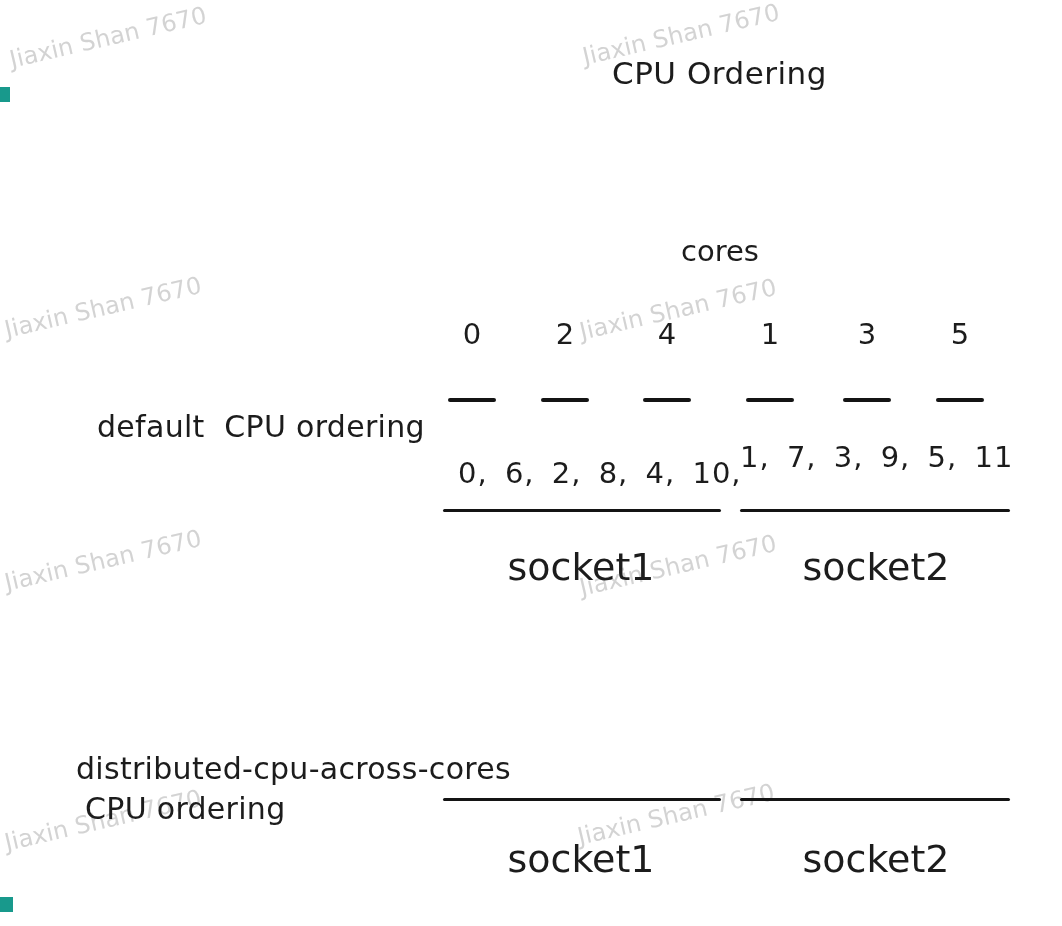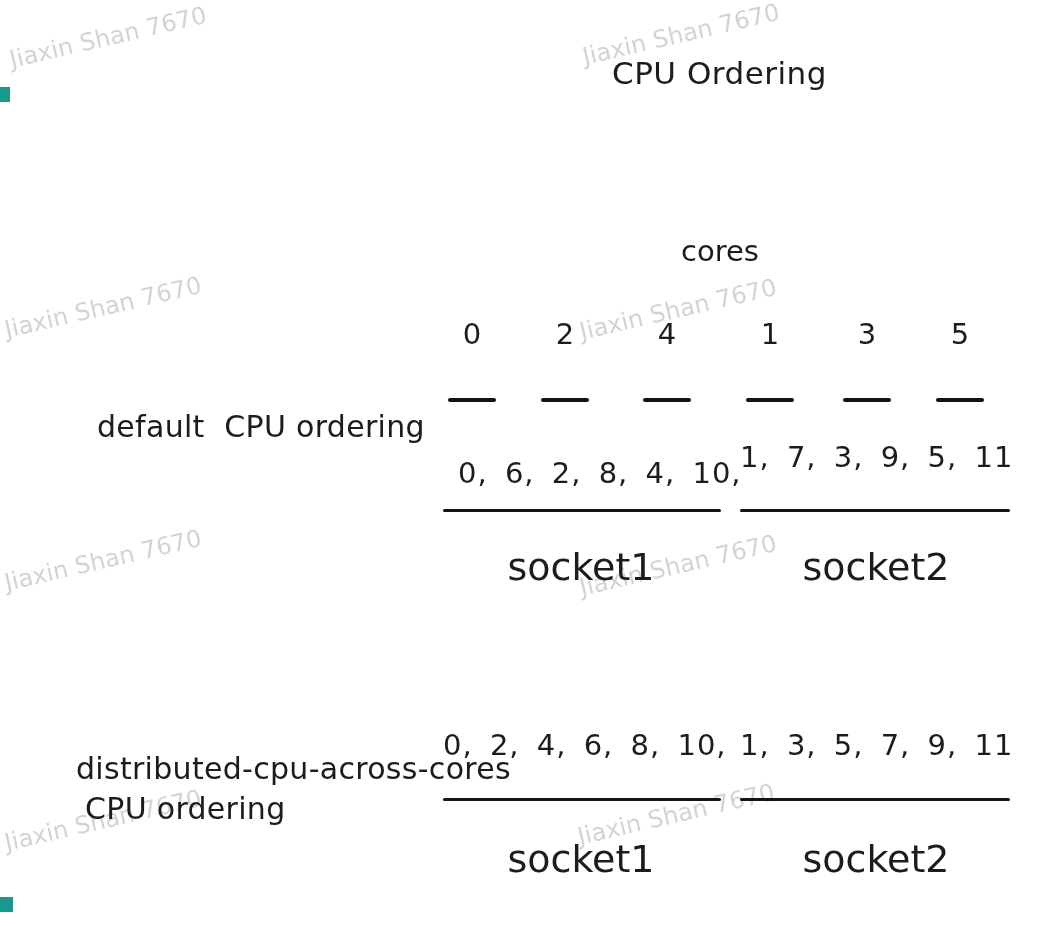--- a/index.html
+++ b/index.html
@@ -137,20 +137,18 @@
   <div class="side-label sec1-label">default  CPU ordering</div>
   <div class="vals s1v1">0, 6, 2, 8, 4, 10,</div>
   <div class="vals s1v2">1, 7, 3, 9, 5, 11</div>
   <div class="uline s1l1"></div>
   <div class="uline s1l2"></div>
   <div class="socket-label s1s1">socket1</div>
   <div class="socket-label s1s2">socket2</div>
 
   <div class="side-label sec2-label1">distributed-cpu-across-cores</div>
   <div class="side-label sec2-label2">CPU ordering</div>
-  <div class="vals s2v1">0, 2, 4, 6, 8, 10,</div>
-  <div class="vals s2v2">1, 3, 5, 7, 9, 11</div>
   <div class="uline s2l1"></div>
   <div class="uline s2l2"></div>
   <div class="socket-label s2s1">socket1</div>
   <div class="socket-label s2s2">socket2</div>
 
 </div>
 
 </body></html>

